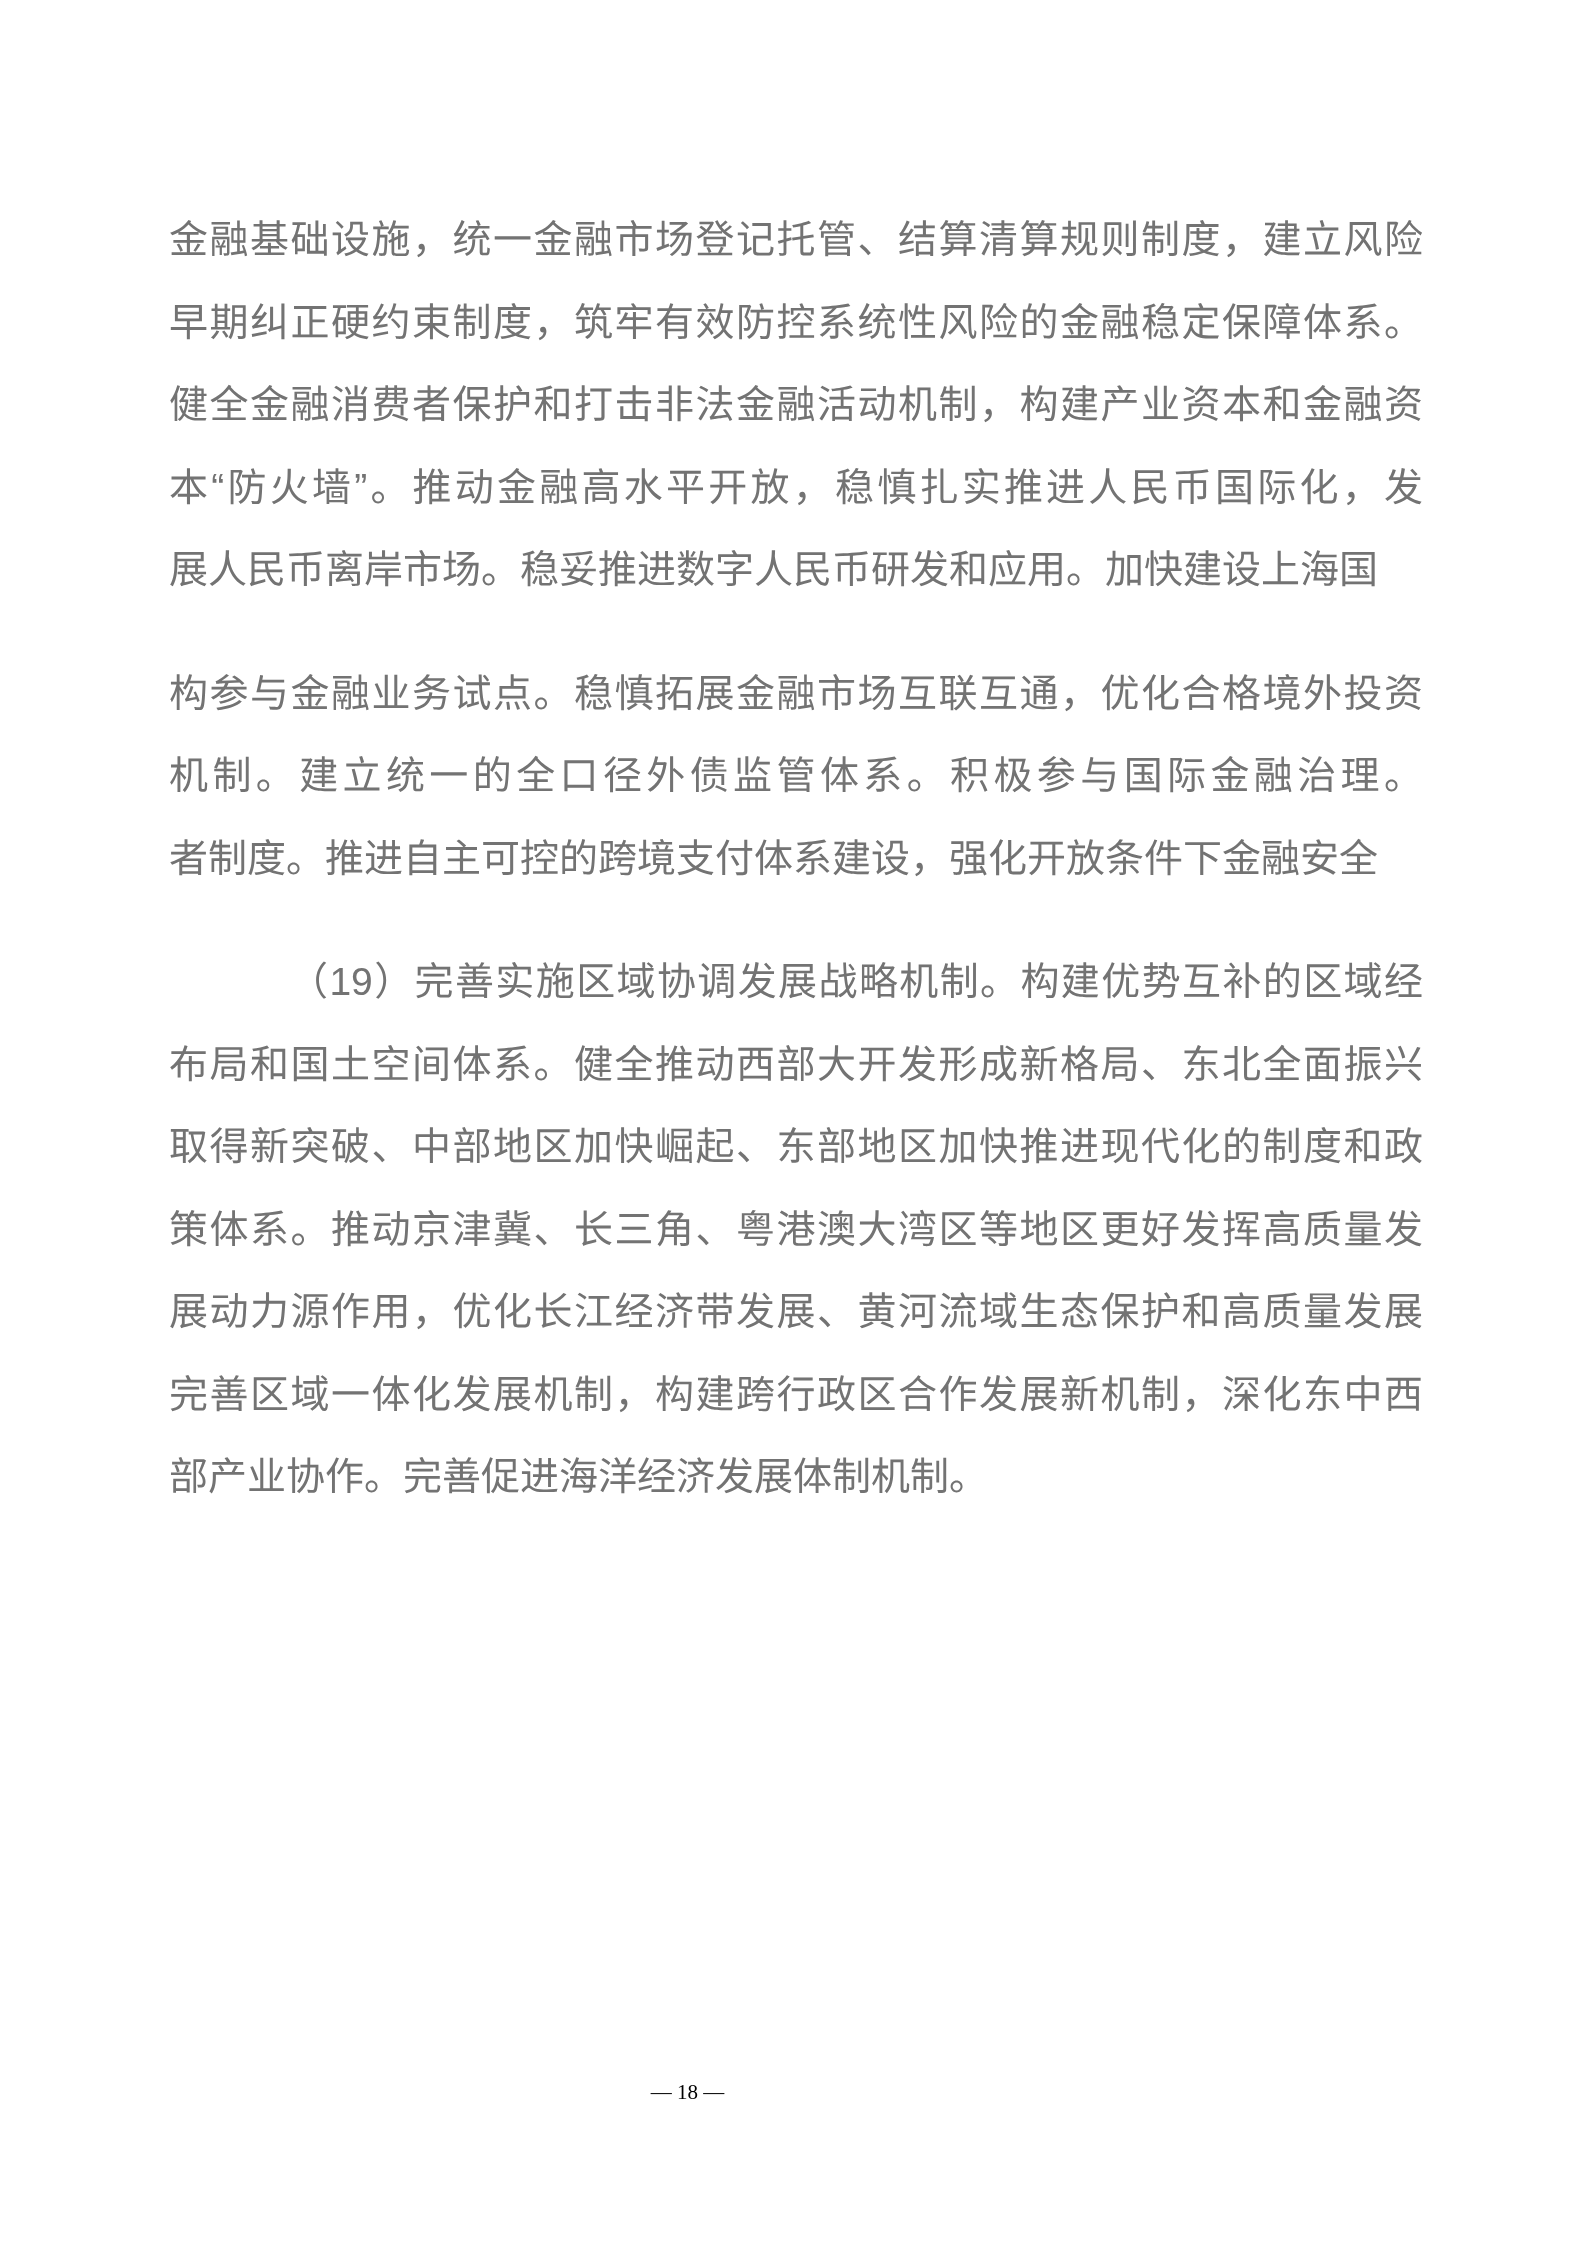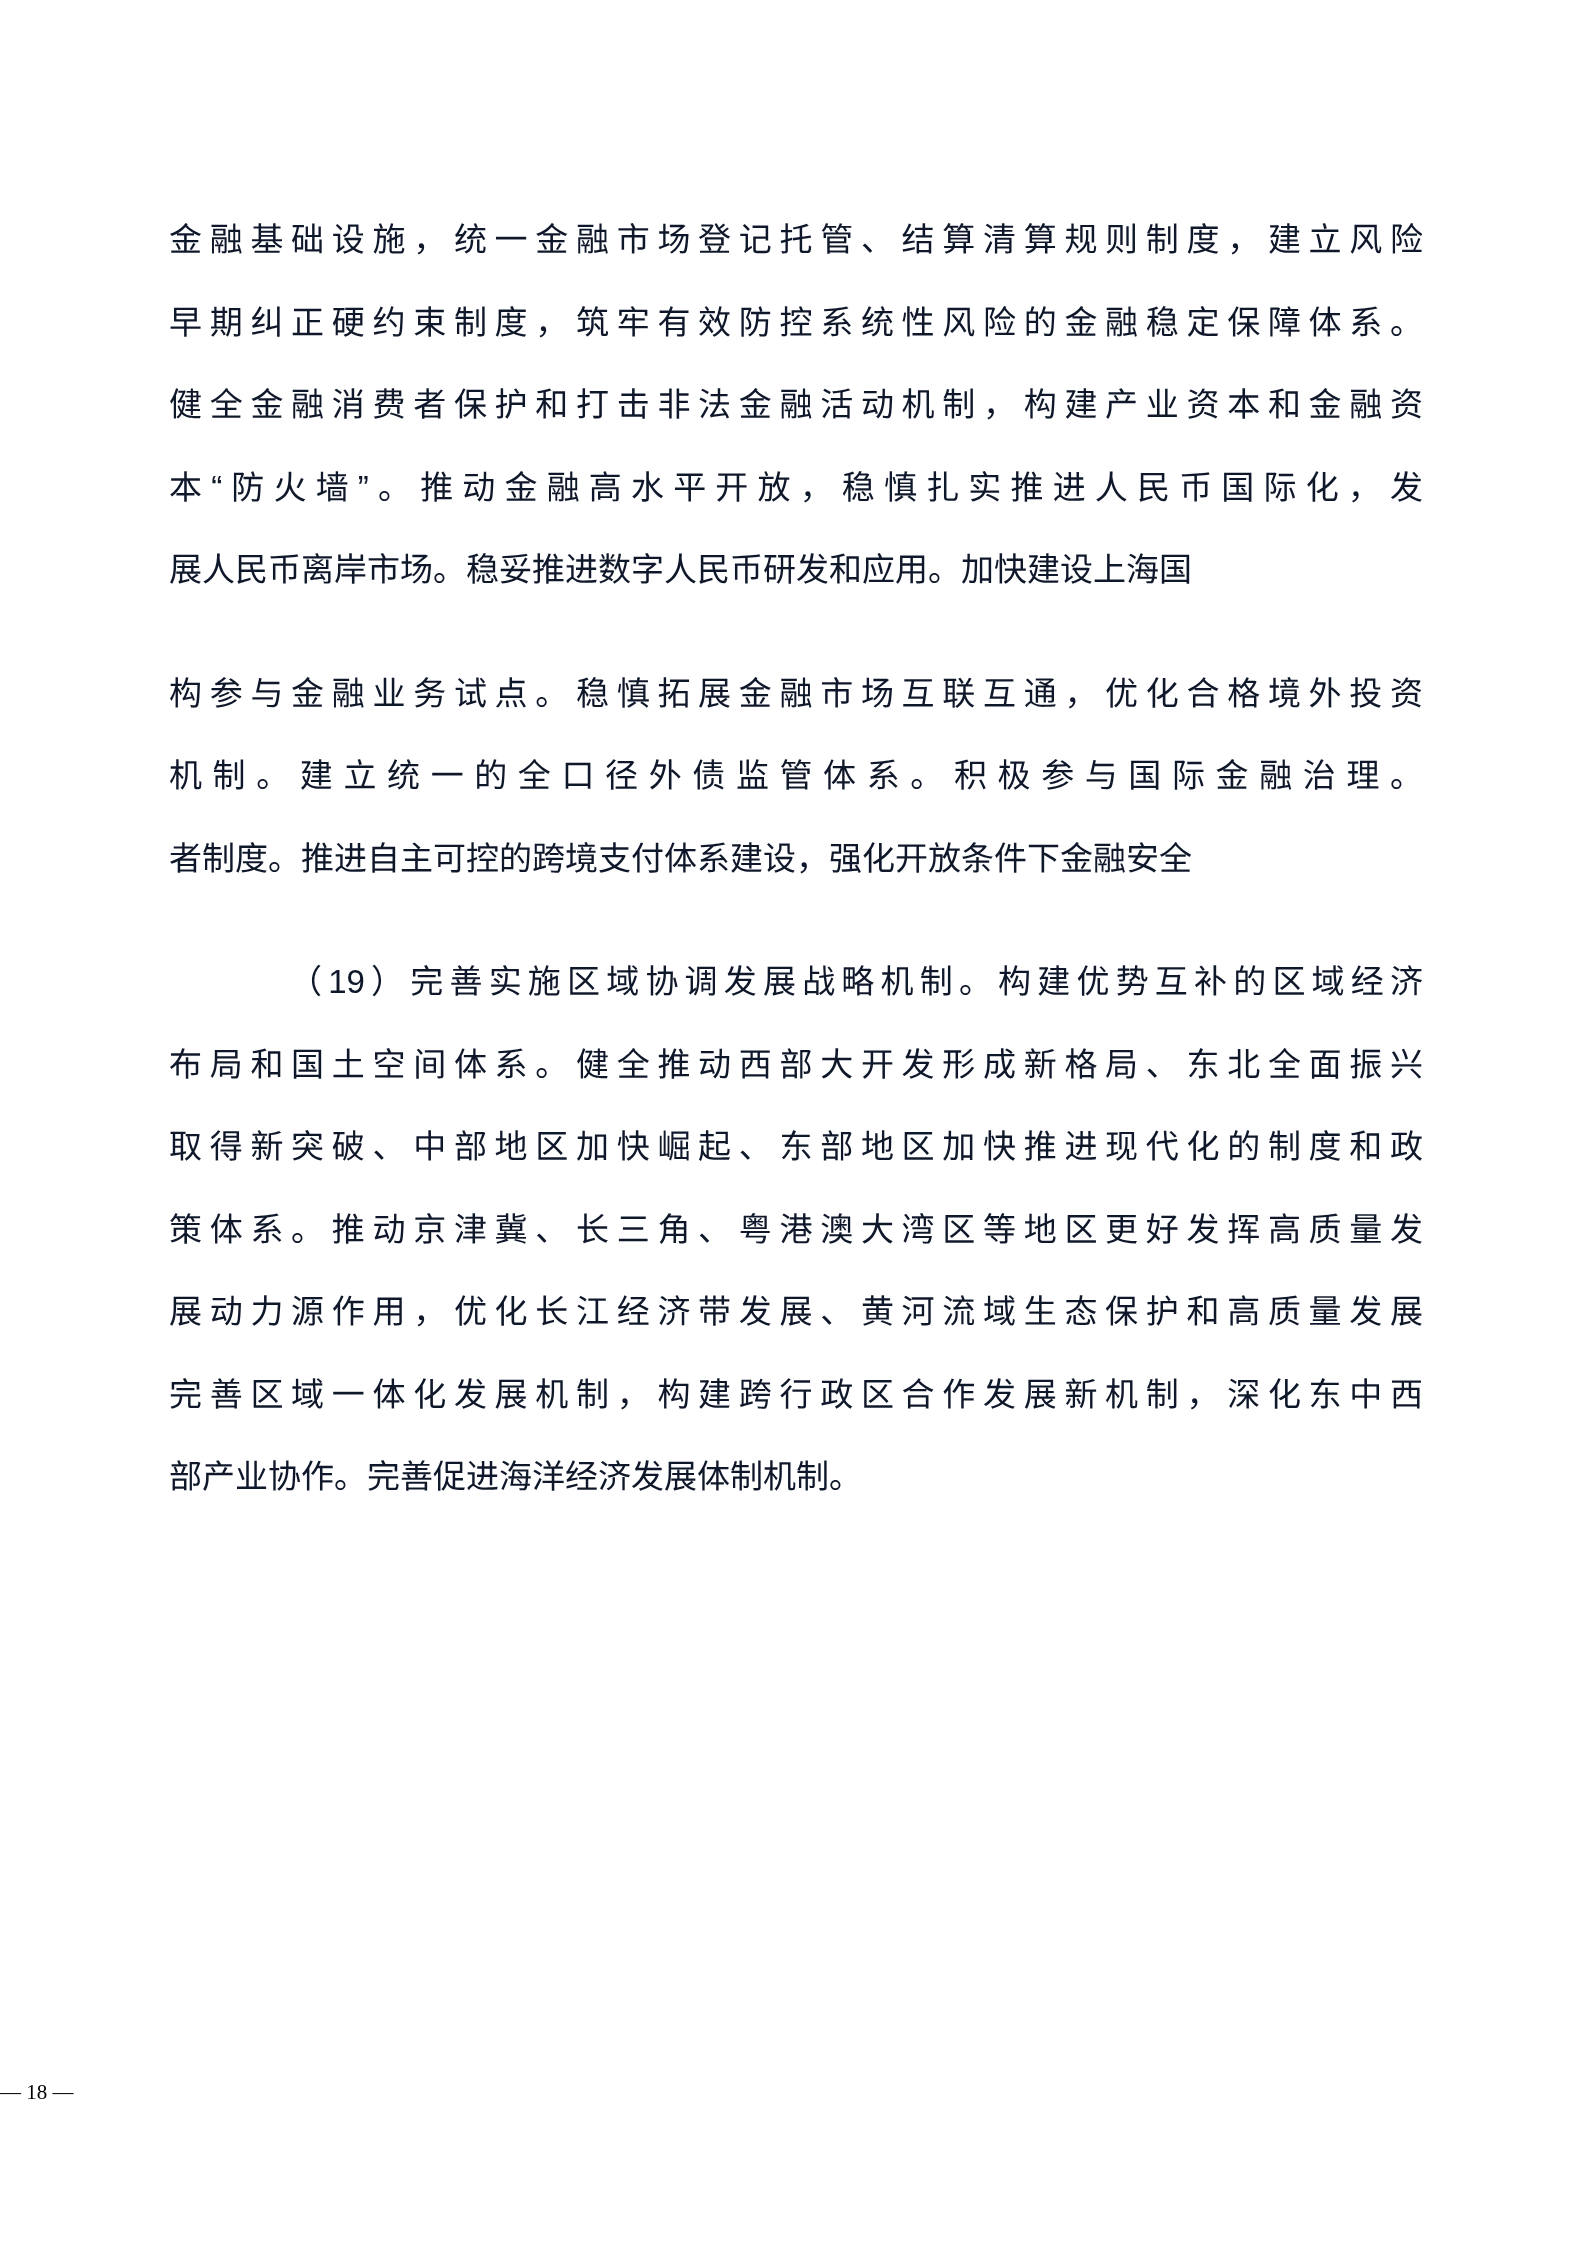--- a/index.html
+++ b/index.html
@@ -20,39 +20,40 @@
     width: 1254px;
   }
   .para {
     margin: 0 0 41px 0;
   }
   .para.bold .line {
     font-weight: bold;
   }
   .line {
     font-family: "Liberation Sans", "DejaVu Sans", sans-serif;
-    font-size: 33px;
+    font-size: 39px;
     line-height: 82.5px;
     height: 82.5px;
-    color: #0f172a;
+    color: #737373;
     text-align: justify;
     text-align-last: justify;
     overflow: hidden;
   }
   .line:last-child {
     text-align-last: auto;
   }
   .line.first {
     text-indent: 120px;
   }
   .footer {
     position: absolute;
     top: 2080px;
     left: 0;
     width: 1375px;
+    text-align: center;
     font-family: "Liberation Serif", "DejaVu Serif", serif;
     font-size: 21px;
     color: #000000;
   }
 </style>
 </head>
 <body>
 
 <div class="content">
     <div class="para">

